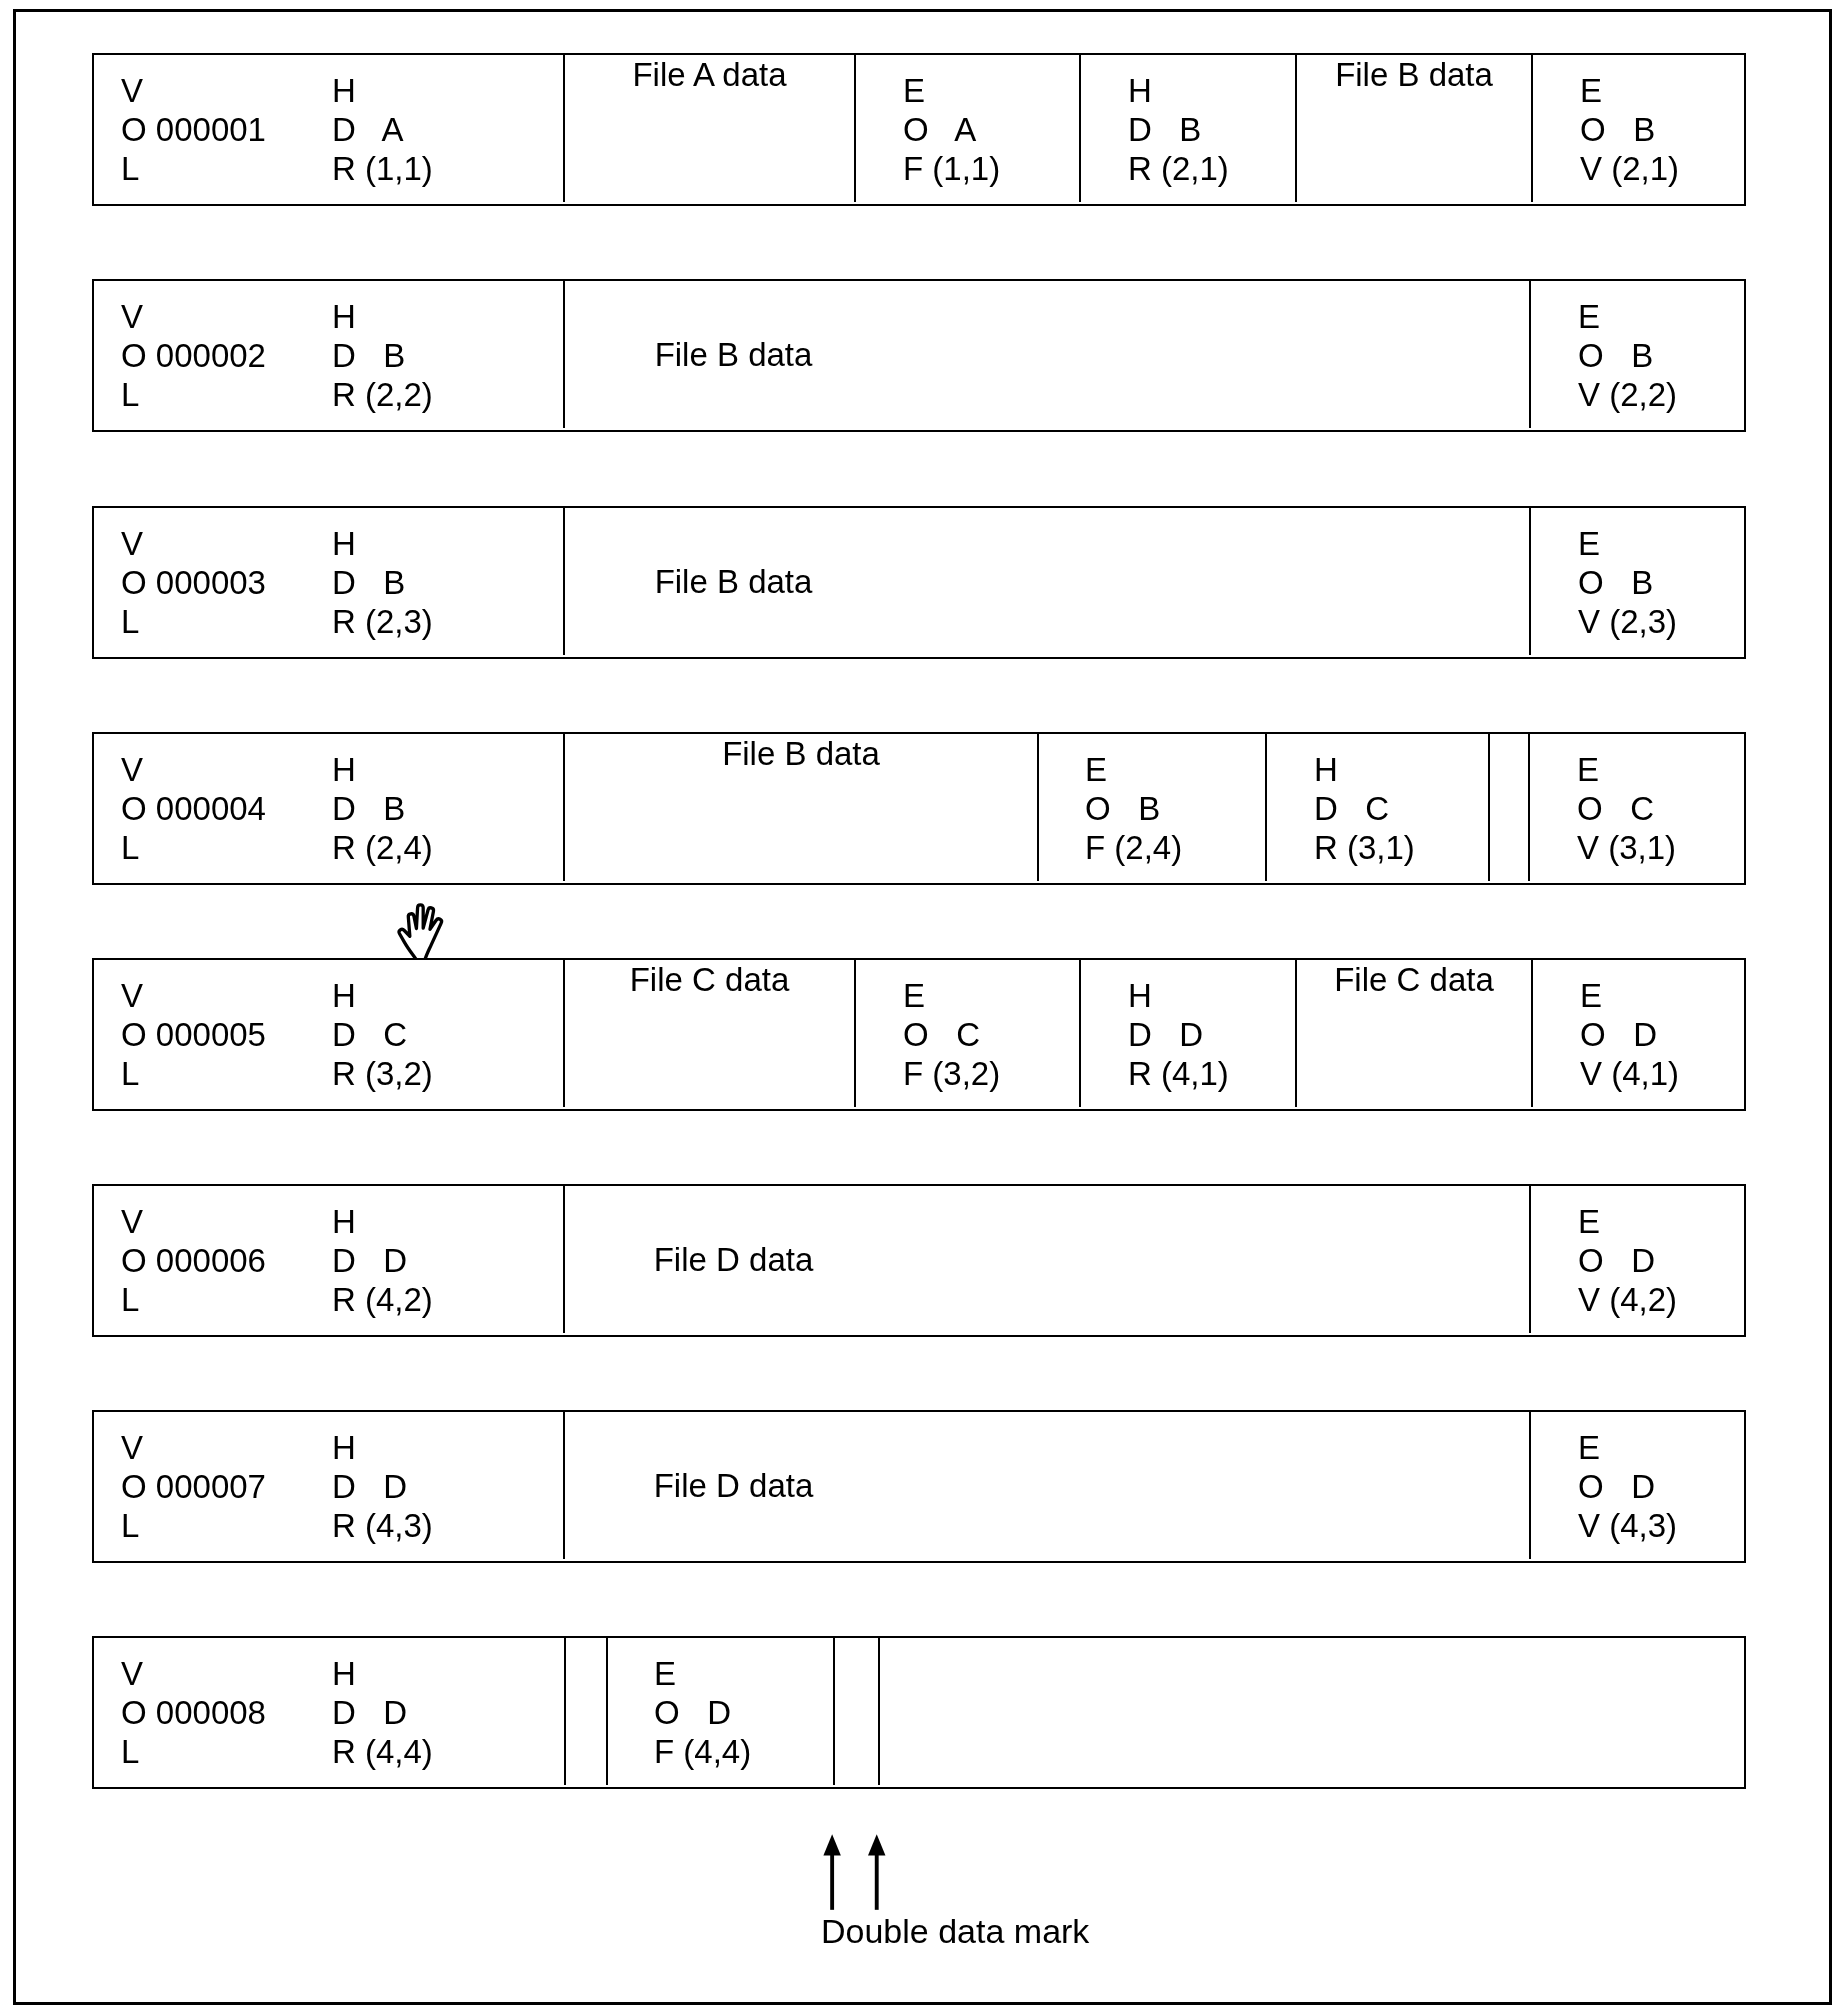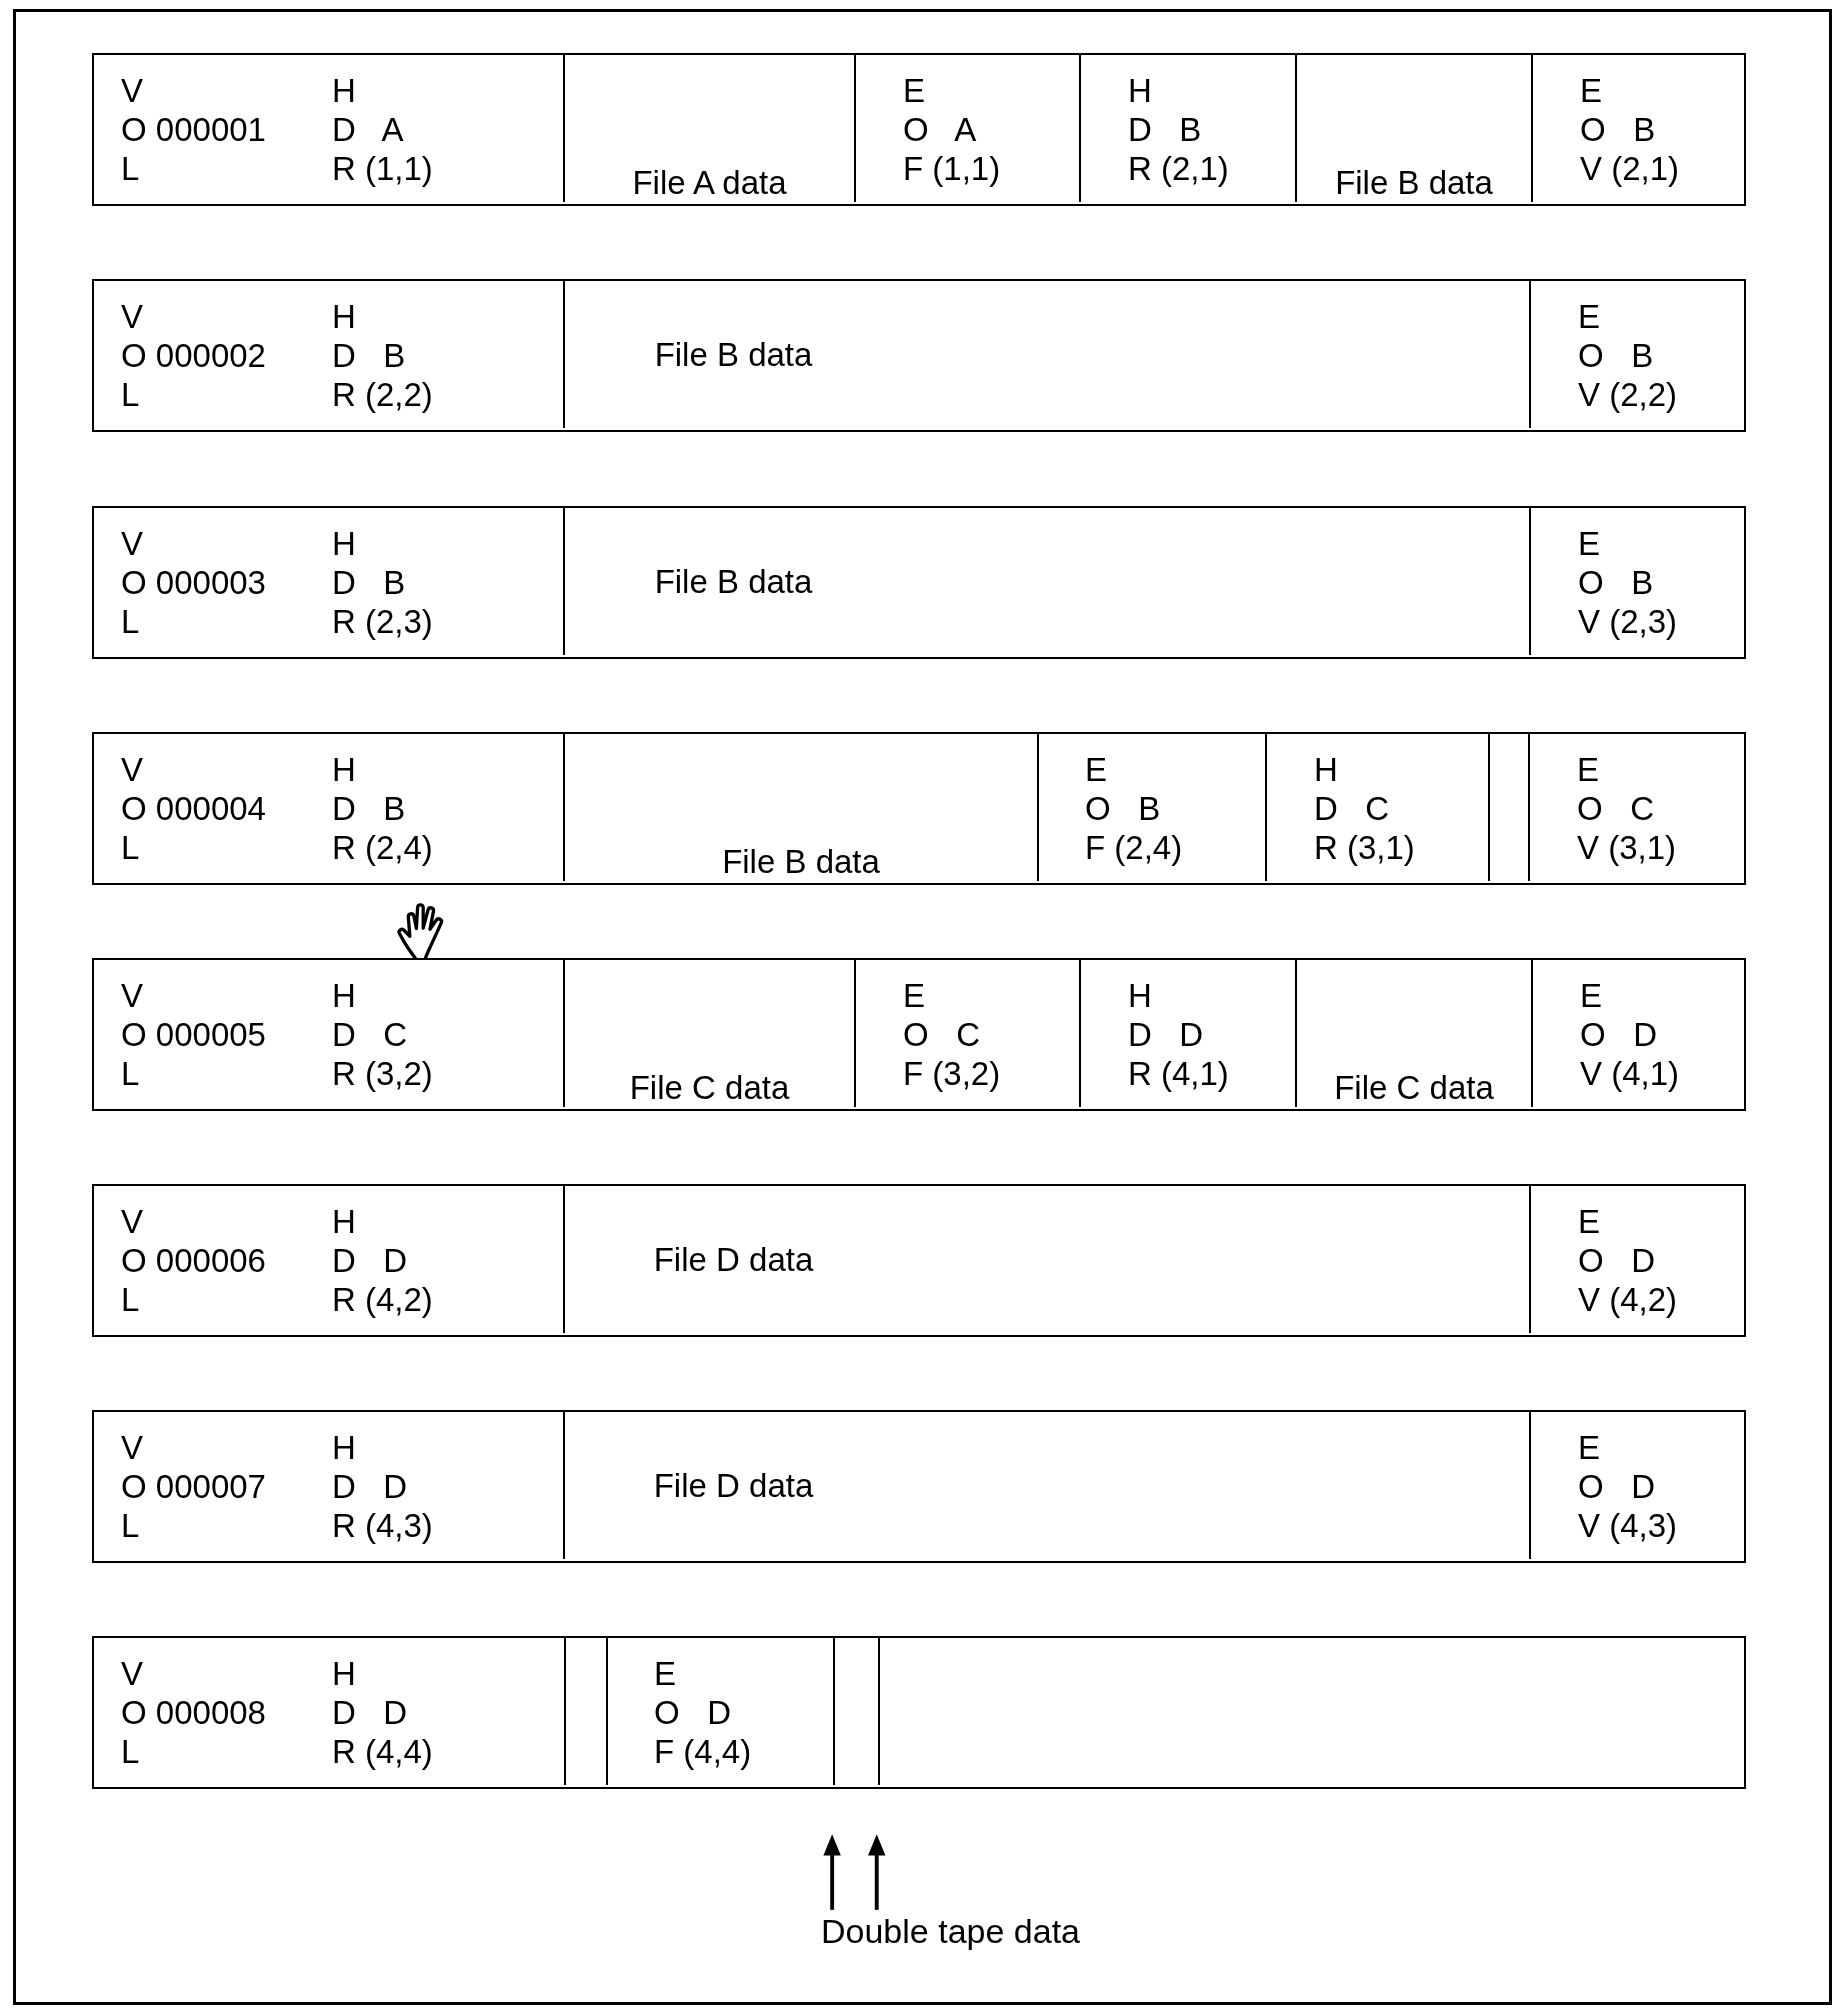--- a/index.html
+++ b/index.html
@@ -43,21 +43,21 @@
   }
   .g-vol{left:27px;}
   .g-hdr{left:238px;}
   .g-single{left:47px;}
   .dtext{
     white-space:pre;
     font-size:33px;
     line-height:39px;
   }
   .cell.center{
-    display:flex;align-items:flex-end;justify-content:center;
+    display:flex;align-items:flex-start;justify-content:center;
   }
   .cell.wide{
     display:flex;align-items:center;justify-content:center;
     padding-right:38%;
   }
   .annotation-arrows{
     position:absolute;left:805px;top:1832px;
   }
   .annotation-label{
     position:absolute;left:821px;top:1912px;
@@ -280,15 +280,15 @@
       <g>
         <line x1="28" y1="80" x2="28" y2="18" stroke="#000" stroke-width="4"></line>
         <polygon points="28,2 19,24 37,24" fill="#000"></polygon>
       </g>
       <g>
         <line x1="74" y1="80" x2="74" y2="18" stroke="#000" stroke-width="4"></line>
         <polygon points="74,2 65,24 83,24" fill="#000"></polygon>
       </g>
     </svg>
   </div>
-  <div class="annotation-label">Double tape data</div>
+  <div class="annotation-label">Double data mark</div>
 </div>
 
 
 </body></html>

